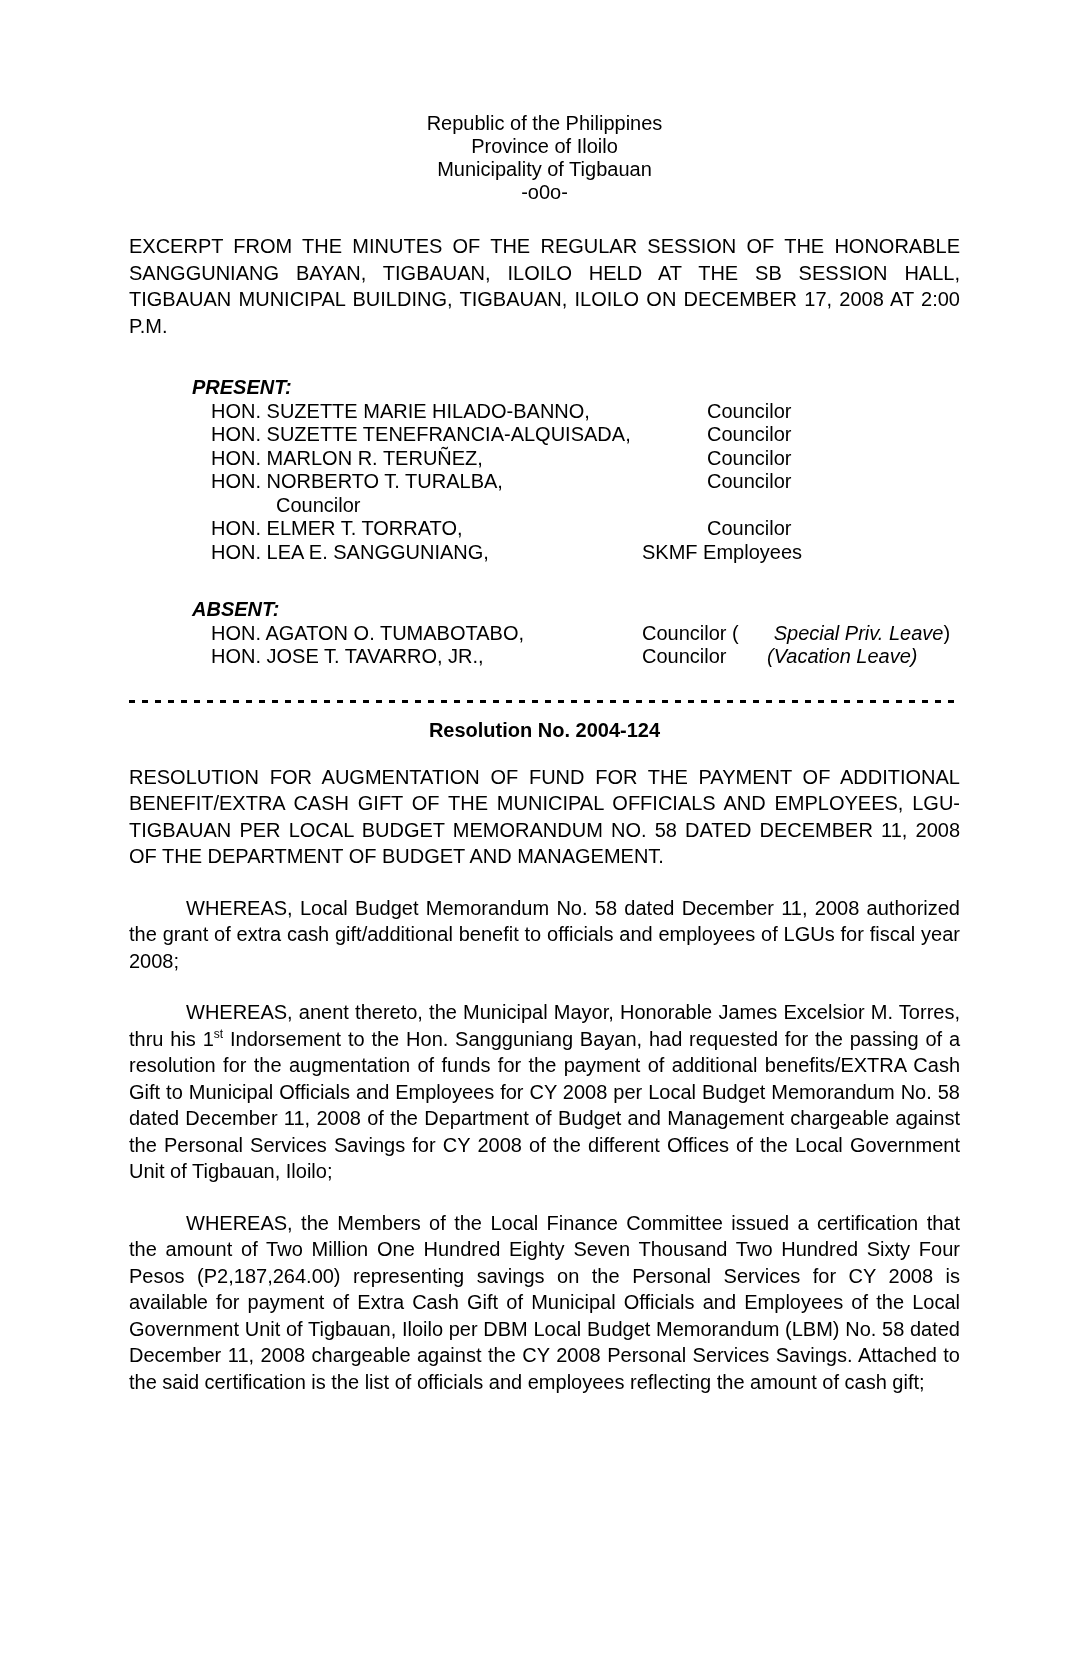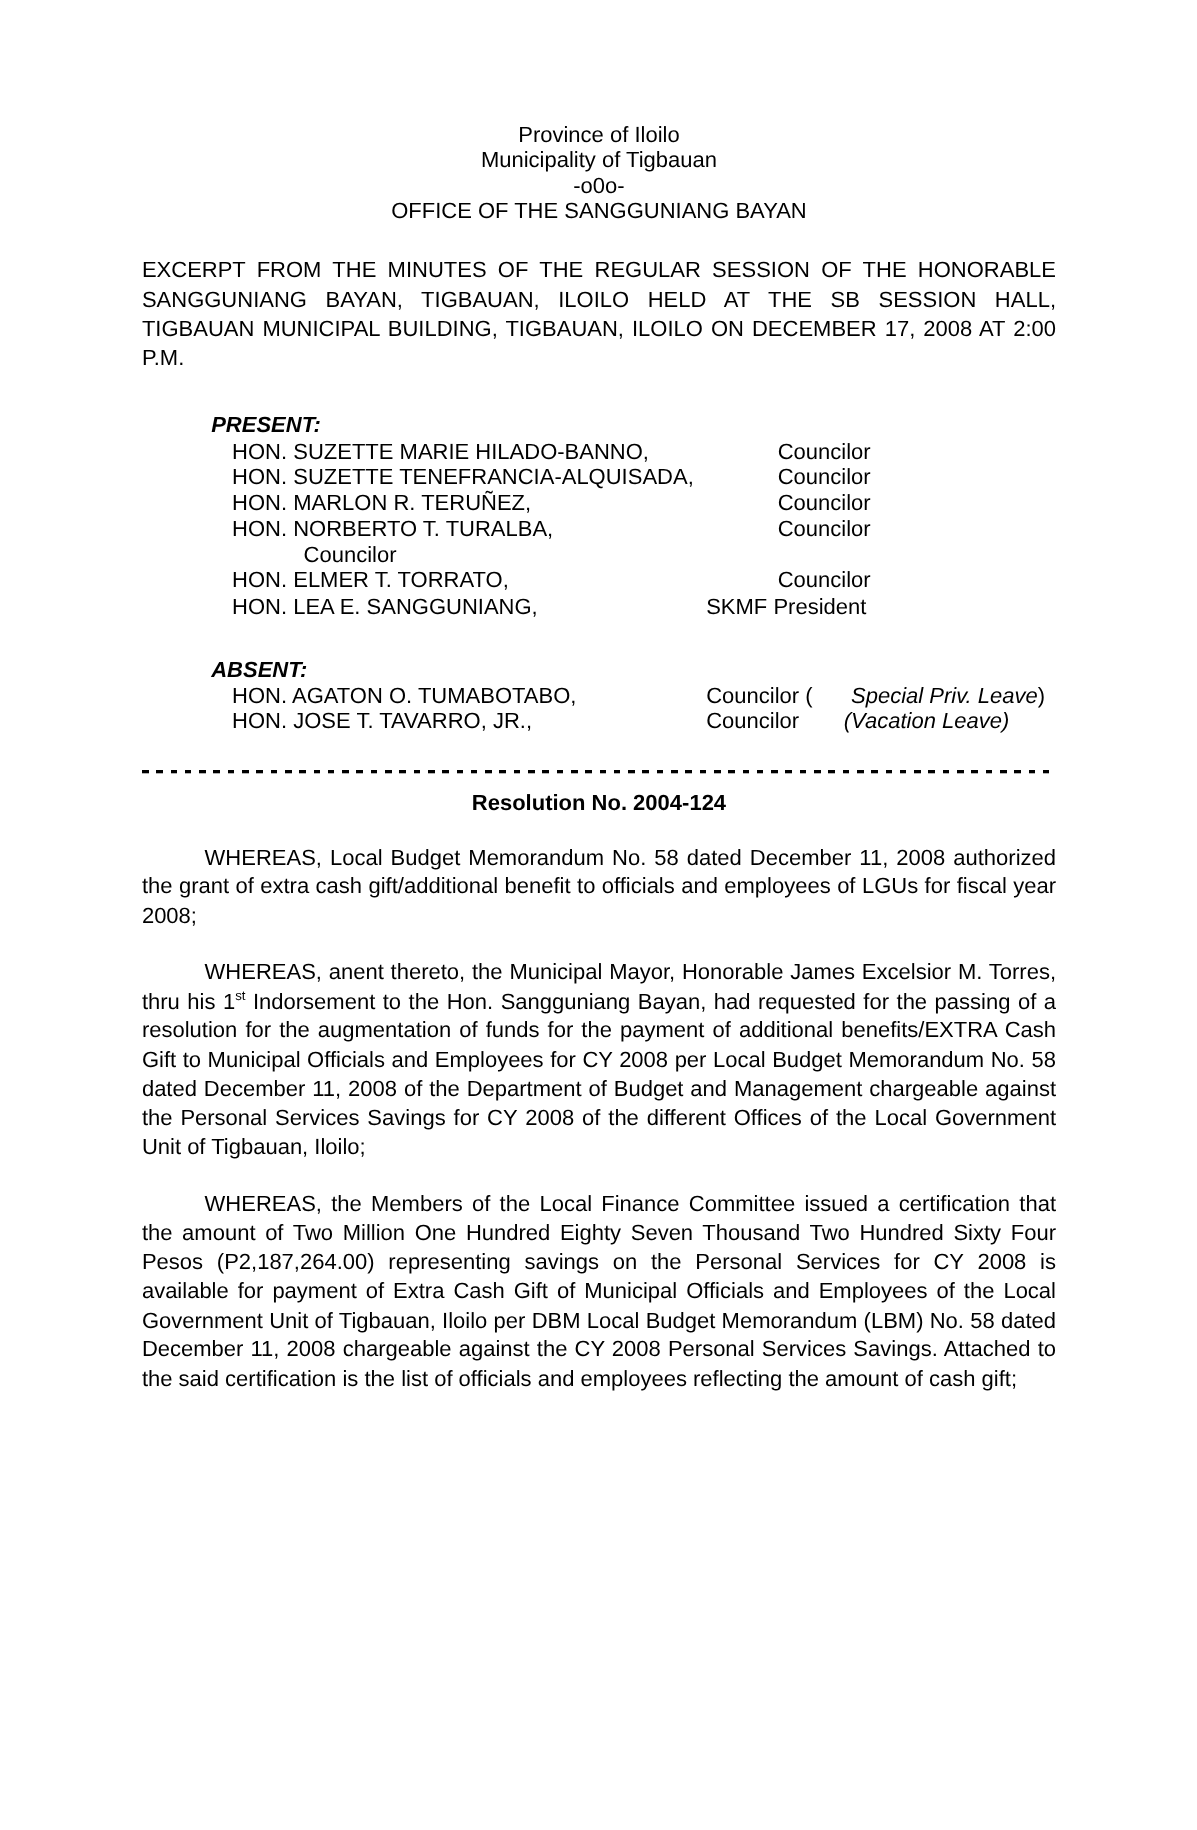--- a/index.html
+++ b/index.html
@@ -71,24 +71,24 @@
     line-height: 0;
     vertical-align: super;
   }
 </style>
 </head>
 <body>
 
 <div class="page">
 
   <header class="doc-header">
+    <div>Republic of the Philippines</div>
     <div>Province of Iloilo</div>
     <div>Municipality of Tigbauan</div>
     <div>-o0o-</div>
-    <div>OFFICE OF THE SANGGUNIANG BAYAN</div>
   </header>
 
   <p class="para excerpt">EXCERPT FROM THE MINUTES OF THE REGULAR  SESSION OF THE HONORABLE SANGGUNIANG BAYAN, TIGBAUAN, ILOILO HELD AT THE  SB SESSION HALL, TIGBAUAN MUNICIPAL BUILDING, TIGBAUAN, ILOILO ON DECEMBER 17, 2008   AT  2:00 P.M.</p>
 
   <section class="section-present">
     <div class="att-heading">PRESENT:</div>
     <div class="att-row">
     </div>
     <div class="att-row">
       <span class="att-name">HON. SUZETTE MARIE HILADO-BANNO,</span>
@@ -108,40 +108,41 @@
     </div>
     <div class="att-row">
       <span class="att-pos pos-indent">Councilor</span>
     </div>
     <div class="att-row">
       <span class="att-name">HON. ELMER T. TORRATO,</span>
       <span class="att-pos pos-indent">Councilor</span>
     </div>
     <div class="att-row">
       <span class="att-name">HON. LEA E. SANGGUNIANG,</span>
-      <span class="att-pos">SKMF President</span>
+      <span class="att-pos">SKMF Employees</span>
     </div>
   </section>
 
   <section class="section-absent">
     <div class="att-heading">ABSENT:</div>
     <div class="att-row">
       <span class="att-name">HON. AGATON O. TUMABOTABO,</span>
       <span class="att-pos"><span>Councilor (</span><span class="bi">Special Priv. Leave</span><span>)</span></span>
     </div>
     <div class="att-row">
       <span class="att-name">HON. JOSE T. TAVARRO, JR.,</span>
       <span class="att-pos"><span>Councilor </span><span class="bi">(Vacation Leave)</span><span></span></span>
     </div>
   </section>
 
   <div class="dashed-divider"></div>
 
   <h2 class="res-heading">Resolution No. 2004-124</h2>
 
+  <p class="para res-title">RESOLUTION FOR AUGMENTATION OF FUND FOR THE PAYMENT OF ADDITIONAL BENEFIT/EXTRA CASH GIFT OF THE MUNICIPAL OFFICIALS AND EMPLOYEES, LGU-TIGBAUAN PER LOCAL BUDGET MEMORANDUM NO. 58 DATED DECEMBER 11, 2008 OF THE DEPARTMENT OF BUDGET AND MANAGEMENT.</p>
 
   <p class="para whereas">WHEREAS, Local Budget Memorandum No. 58 dated December 11, 2008 authorized the grant of extra cash gift/additional benefit to officials and employees of LGUs for fiscal year 2008;</p>
 
   <p class="para whereas"><span>WHEREAS, anent thereto, the Municipal Mayor, Honorable James Excelsior M. Torres, thru his 1</span><sup>st</sup><span> Indorsement to the Hon. Sangguniang Bayan, had requested for the passing of a resolution for the augmentation of funds for the payment of additional benefits/EXTRA Cash Gift to Municipal Officials and Employees for CY 2008 per Local Budget  Memorandum No. 58 dated December 11, 2008 of the Department of Budget and Management chargeable  against the Personal Services Savings for CY 2008 of the different Offices of the Local Government Unit of Tigbauan, Iloilo;</span></p>
 
   <p class="para whereas">WHEREAS, the Members of the Local Finance Committee issued a certification that the amount of Two Million One Hundred Eighty Seven Thousand Two Hundred Sixty Four Pesos (P2,187,264.00) representing savings on the Personal Services for CY 2008 is available for payment of Extra Cash Gift of Municipal Officials and Employees of the Local Government Unit of Tigbauan, Iloilo per DBM Local Budget Memorandum (LBM) No. 58 dated December 11, 2008 chargeable against the CY 2008 Personal Services Savings.  Attached to the said certification is the list of officials and employees reflecting the amount of cash gift;</p>
 
 </div>
 
 </body></html>

